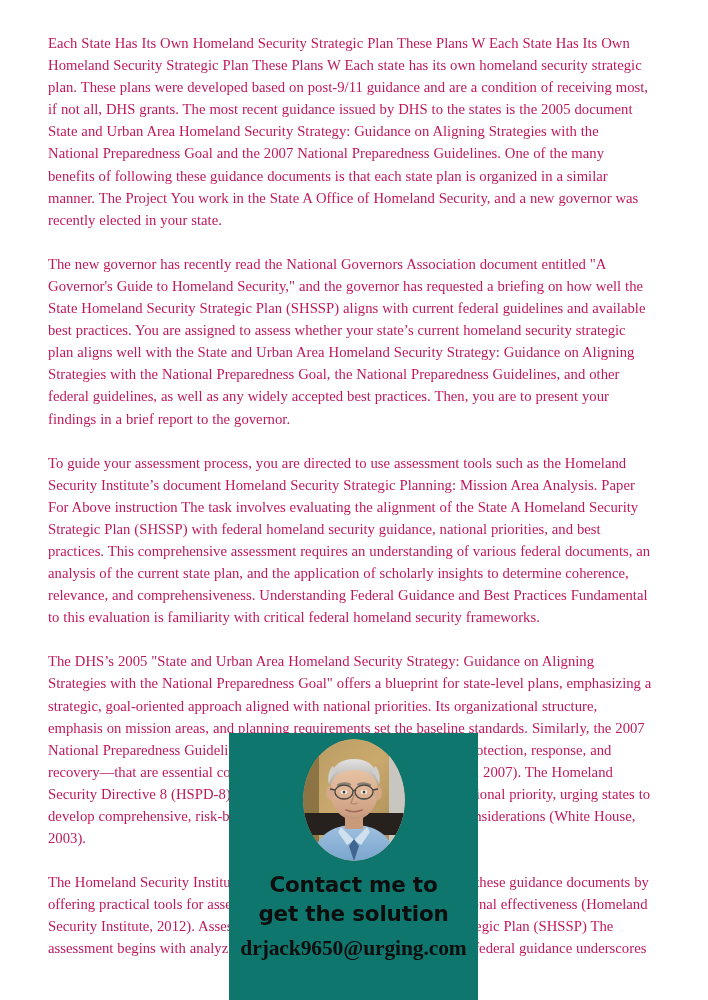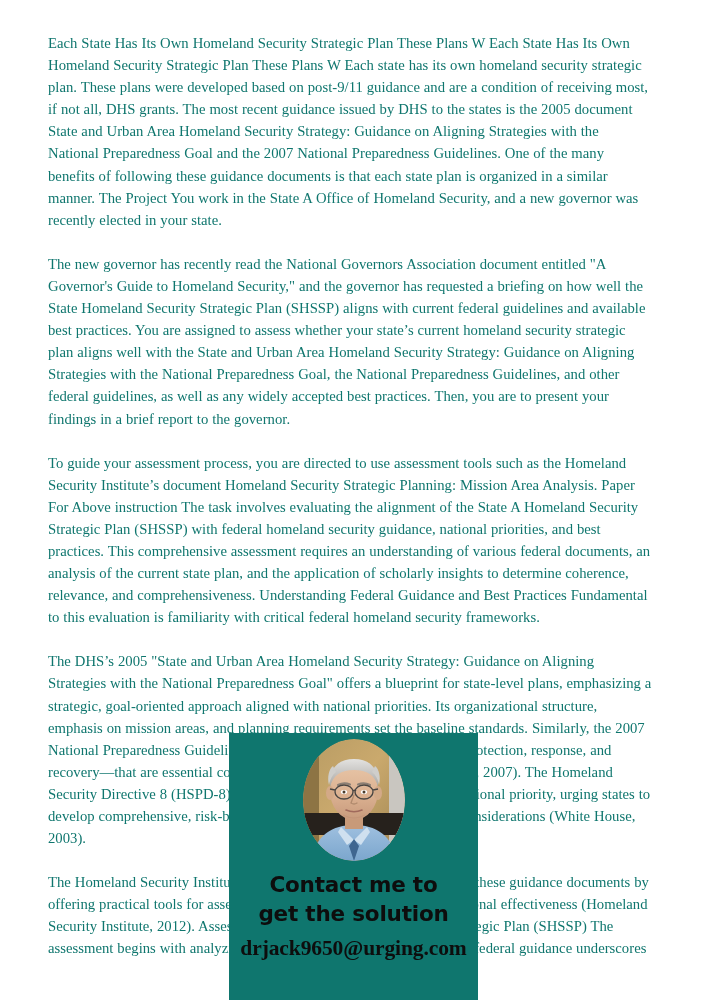--- a/index.html
+++ b/index.html
@@ -28,21 +28,21 @@
     position: absolute;
     left: 48px;
     top: 32px;
     width: 604px;
   }
 
   .paragraph {
     font-family: "Liberation Serif", "DejaVu Serif", serif;
     font-size: 14.7px;
     line-height: 22.1px;
-    color: #0f766e;
+    color: #be185d;
     margin: 0 0 22px 0;
     text-align: left;
     letter-spacing: 0.02px;
     word-spacing: 0.2px;
   }
 
   
   #contact-overlay {
     position: absolute;
     left: 229px;

